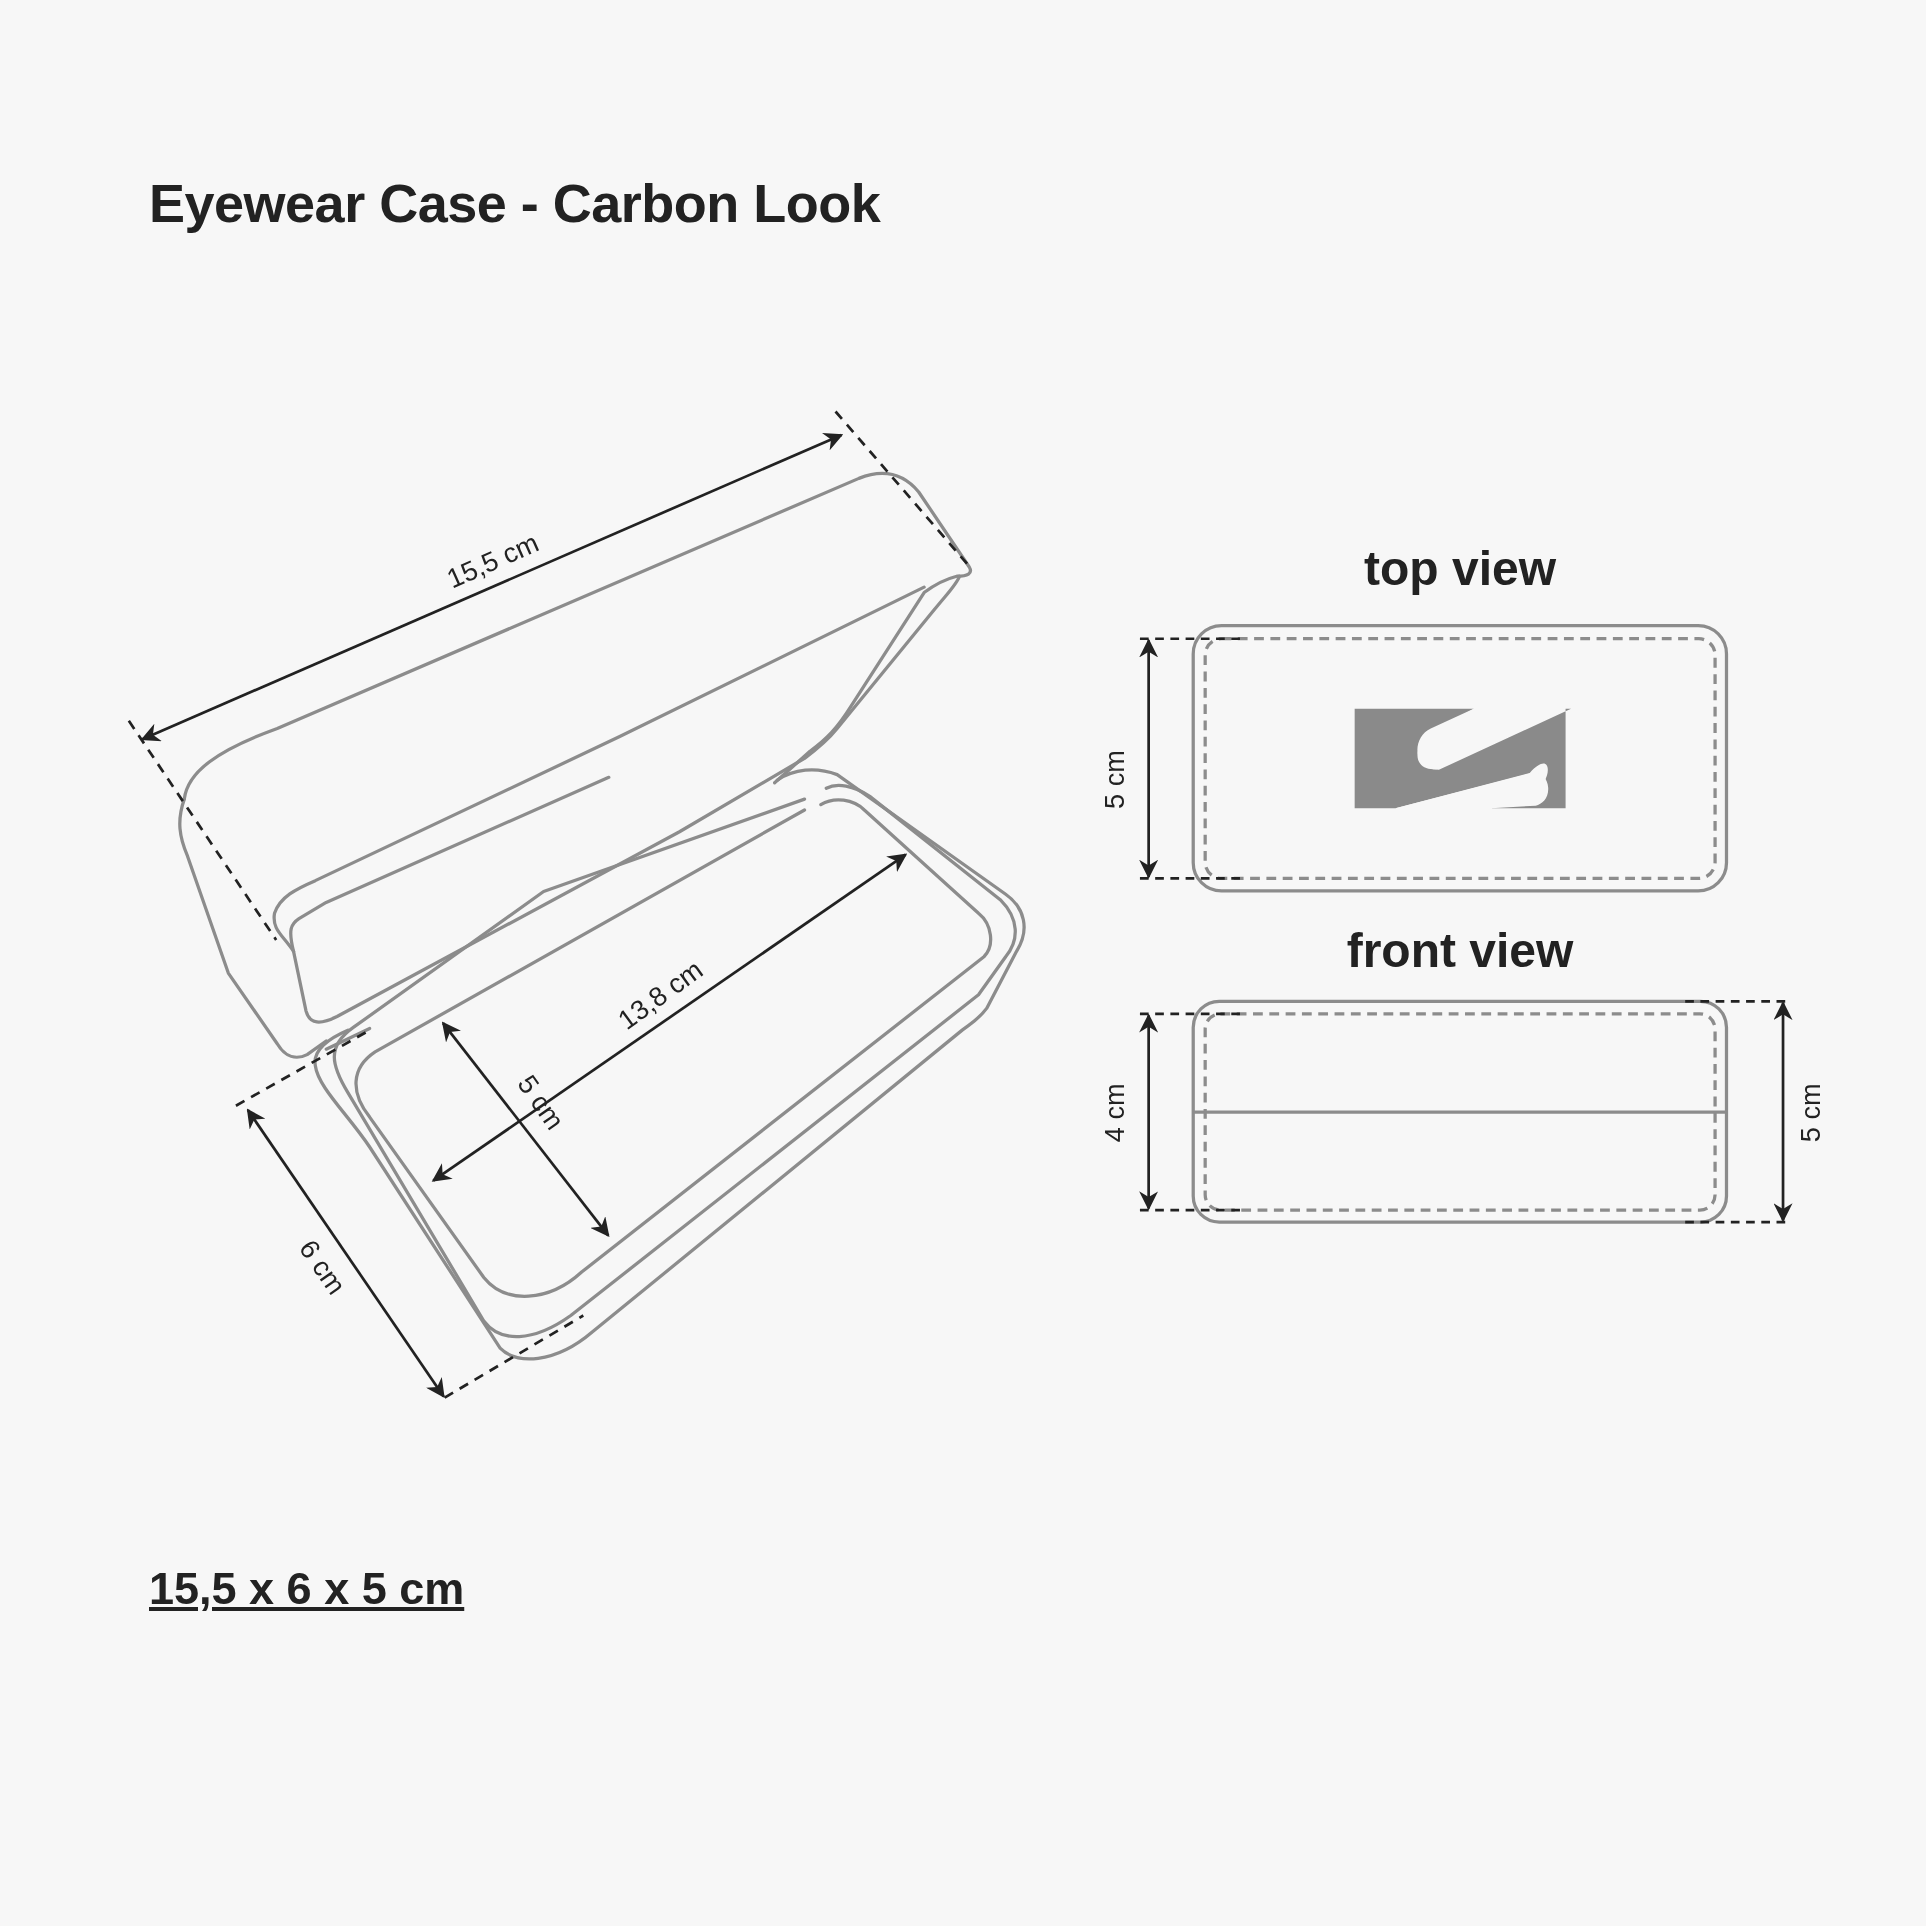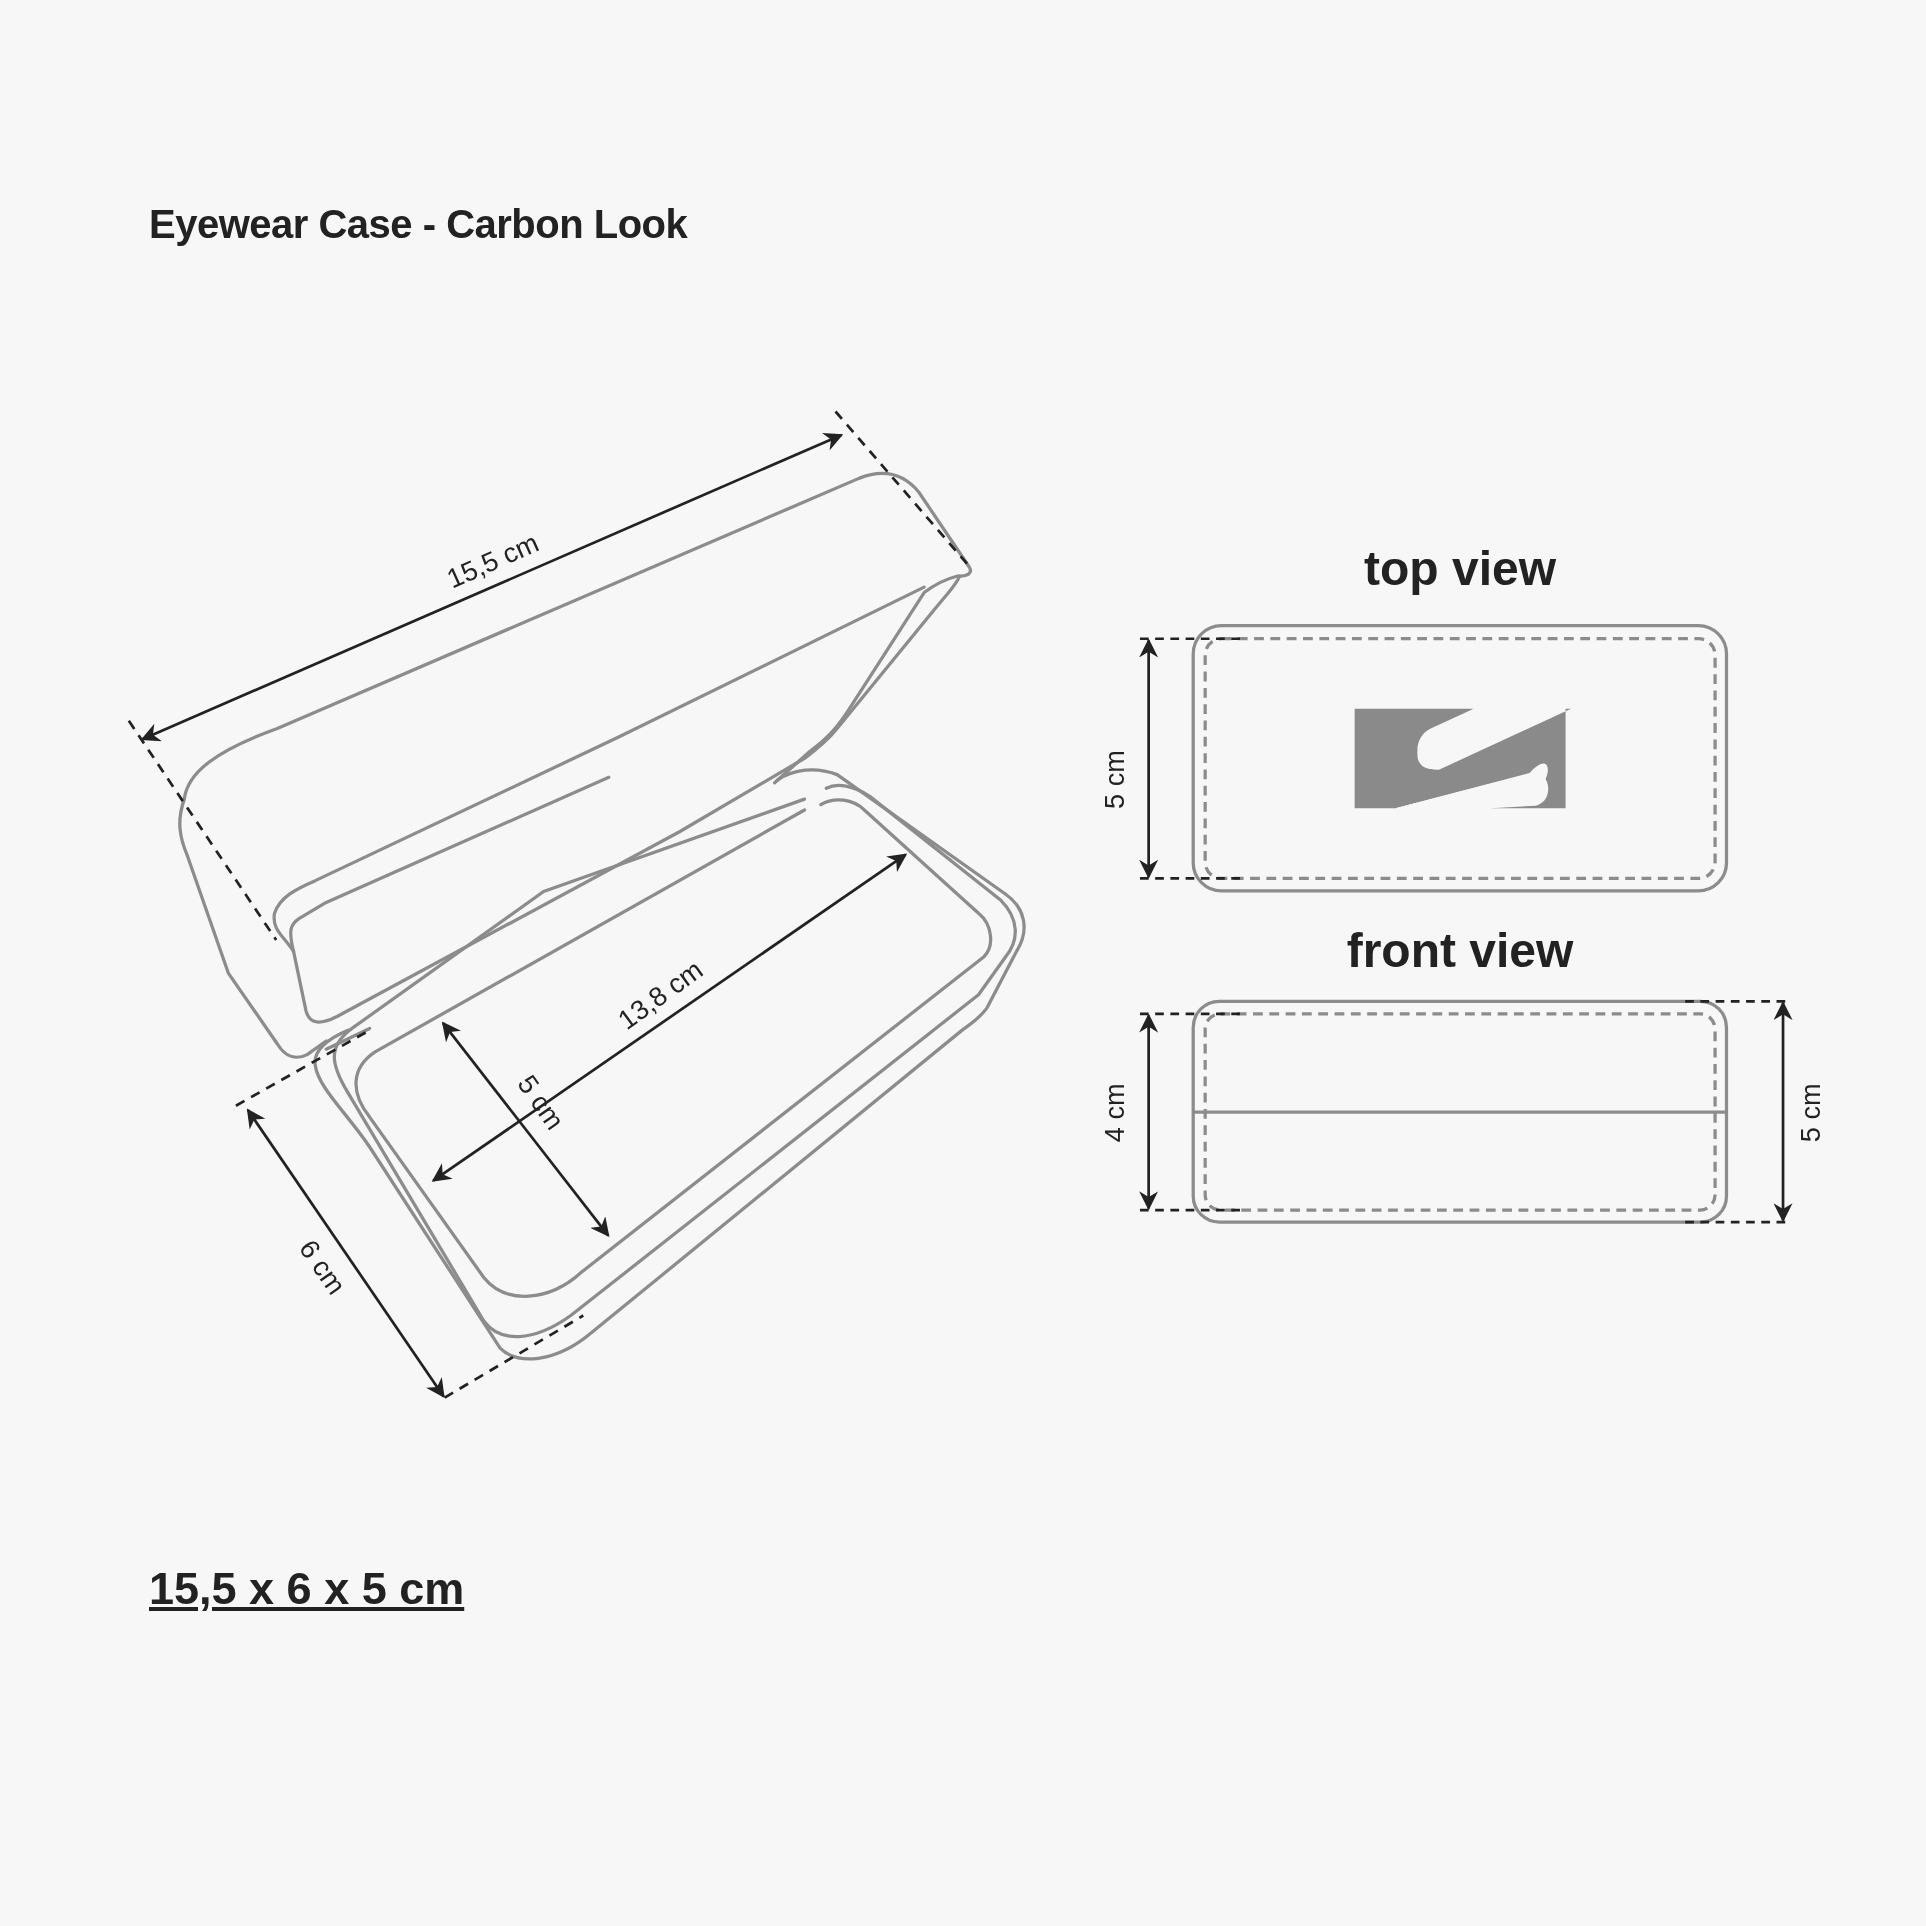--- a/index.html
+++ b/index.html
@@ -1,17 +1,17 @@
 <!DOCTYPE html>
 <html style="font-size:8.7px"><head>
 <meta charset="utf-8">
 <style>
   html, body { margin: 0; padding: 0; background: #f7f7f7; }
   body { width: 1926px; height: 1926px; position: relative; overflow: hidden; font-family: "Liberation Sans", "DejaVu Sans", sans-serif; color: #222222; }
-  .title { position: absolute; left: 149px; top: 204px; font-size: 40px; font-weight: bold; letter-spacing: -0.5px; white-space: nowrap; line-height: 1; }
+  .title { position: absolute; left: 149px; top: 176px; font-size: 54px; font-weight: bold; letter-spacing: -0.5px; white-space: nowrap; line-height: 1; }
   .specs { position: absolute; left: 149px; top: 1561px; font-size: 45px; font-weight: bold; line-height: 55px; }
   .specs div { white-space: nowrap; text-decoration: underline; }
   .view-heading { position: absolute; font-size: 48px; font-weight: bold; line-height: 1; white-space: nowrap; transform: translateX(-50%); }
   svg.drawing { position: absolute; left: 0; top: 0; }
   .dim { font-family: "Liberation Sans", "DejaVu Sans", sans-serif; font-size: 50px; fill: #222222; }
 </style>
 </head>
 <body>
 
 <div class="title">Eyewear Case - Carbon Look</div>

